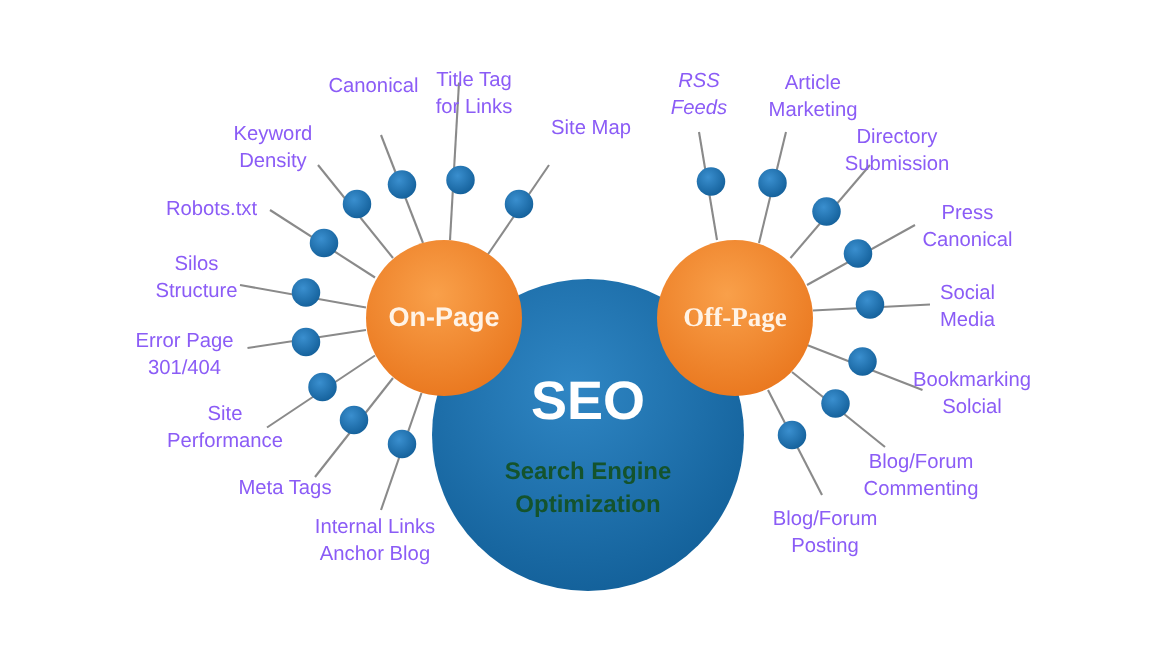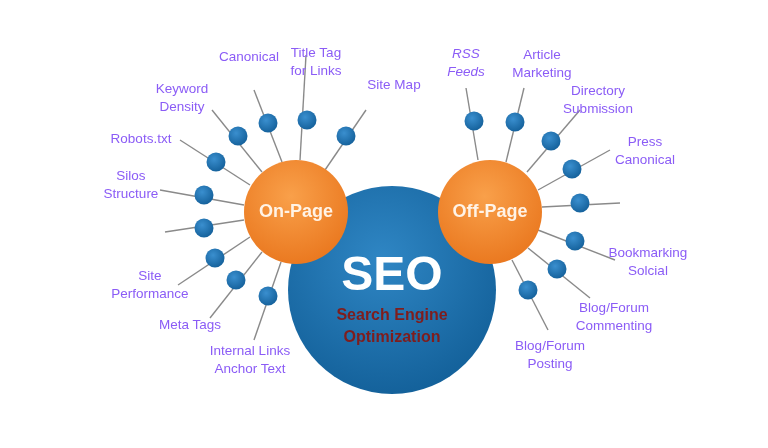--- a/index.html
+++ b/index.html
@@ -1,22 +1,22 @@
 <!DOCTYPE html>
 <html><head>
 <meta charset="utf-8">
 <style>
   html,body{margin:0;padding:0;background:#ffffff;}
   body{width:768px;height:448px;overflow:hidden;position:relative;font-family:"Liberation Sans",sans-serif;}
   #stage{position:absolute;left:0;top:0;width:768px;height:448px;}
   .lbl{position:absolute;font-size:13.5px;line-height:18px;color:#8b5cf6;text-align:center;white-space:nowrap;}
   .lbl span{display:block;}
   .hubtxt{position:absolute;color:#fff3e6;font-weight:bold;font-size:18px;text-align:center;white-space:nowrap;}
-  .seo-title{position:absolute;color:#ffffff;font-weight:bold;font-size:48px;text-align:center;}
-  .seo-sub{position:absolute;color:#7f1d1d;font-weight:bold;font-size:16px;line-height:22px;text-align:center;}
+  .seo-title{position:absolute;color:#ffffff;font-weight:bold;font-size:36px;text-align:center;}
+  .seo-sub{position:absolute;color:#14532d;font-weight:bold;font-size:16px;line-height:22px;text-align:center;}
 </style>
 </head>
 <body>
 
 <div id="stage">
   <svg width="768" height="448" viewBox="0 0 768 448" style="position:absolute;left:0;top:0">
     <defs>
       <radialGradient id="gBlue" cx="45%" cy="35%" r="70%">
         <stop offset="0%" stop-color="#2f86c4"></stop>
         <stop offset="100%" stop-color="#125f98"></stop>
@@ -75,21 +75,21 @@
       <circle cx="551" cy="141" r="9.5"></circle>
       <circle cx="572" cy="169" r="9.5"></circle>
       <circle cx="580" cy="203" r="9.5"></circle>
       <circle cx="575" cy="241" r="9.5"></circle>
       <circle cx="557" cy="269" r="9.5"></circle>
       <circle cx="528" cy="290" r="9.5"></circle>
     </g>
   </svg>
 
   <div class="hubtxt" style="left:246px;top:201px;width:100px;">On-Page</div>
-  <div class="hubtxt" style="left:440px;top:201px;width:100px;">Off-Page</div>
+  <div class="hubtxt" style="left:440px;top:201px;width:100px;font-family:Liberation Serif, serif;">Off-Page</div>
 
   <div class="seo-title" style="left:292px;top:246px;width:200px;">SEO</div>
   <div class="seo-sub" style="left:292px;top:304px;width:200px;">
     <span style="display:block">Search Engine</span>
     <span style="display:block">Optimization</span>
   </div>
 
   <div class="lbl" style="left:204px;top:48px;width:90px;">
     <span>Canonical</span>
   </div>
@@ -104,48 +104,56 @@
     <span>Keyword</span>
       <span>Density</span>
   </div>
   <div class="lbl" style="left:100px;top:130px;width:82px;">
     <span>Robots.txt</span>
   </div>
   <div class="lbl" style="left:92px;top:167px;width:78px;">
     <span>Silos</span>
       <span>Structure</span>
   </div>
+  <div class="lbl" style="left:80px;top:218px;width:86px;">
+    <span>Error Page</span>
+      <span>301/404</span>
+  </div>
   <div class="lbl" style="left:100px;top:267px;width:100px;">
     <span>Site</span>
       <span>Performance</span>
   </div>
   <div class="lbl" style="left:150px;top:316px;width:80px;">
     <span>Meta Tags</span>
   </div>
   <div class="lbl" style="left:198px;top:342px;width:104px;">
     <span>Internal Links</span>
-      <span>Anchor Text</span>
+      <span>Anchor Blog</span>
   </div>
 
   <div class="lbl" style="left:436px;top:45px;width:60px;font-style:italic;">
     <span>RSS</span>
       <span>Feeds</span>
   </div>
   <div class="lbl" style="left:502px;top:46px;width:80px;">
     <span>Article</span>
       <span>Marketing</span>
   </div>
   <div class="lbl" style="left:552px;top:82px;width:92px;">
     <span>Directory</span>
       <span>Submission</span>
   </div>
   <div class="lbl" style="left:604px;top:133px;width:82px;">
     <span>Press</span>
       <span>Canonical</span>
   </div>
+  <div class="lbl" style="left:610px;top:186px;width:70px;">
+    <span>Social</span>
+      <span>Media</span>
+  </div>
   <div class="lbl" style="left:600px;top:244px;width:96px;">
     <span>Bookmarking</span>
       <span>Solcial</span>
   </div>
   <div class="lbl" style="left:566px;top:299px;width:96px;">
     <span>Blog/Forum</span>
       <span>Commenting</span>
   </div>
   <div class="lbl" style="left:502px;top:337px;width:96px;">
     <span>Blog/Forum</span>

